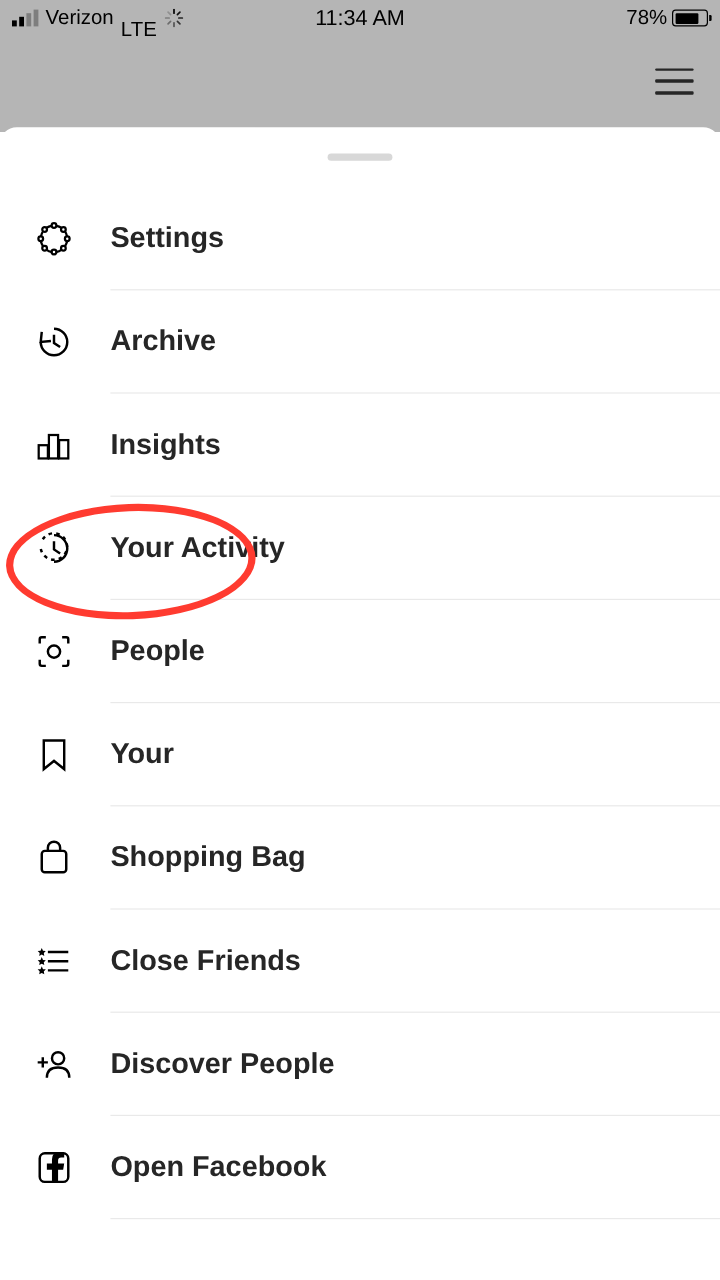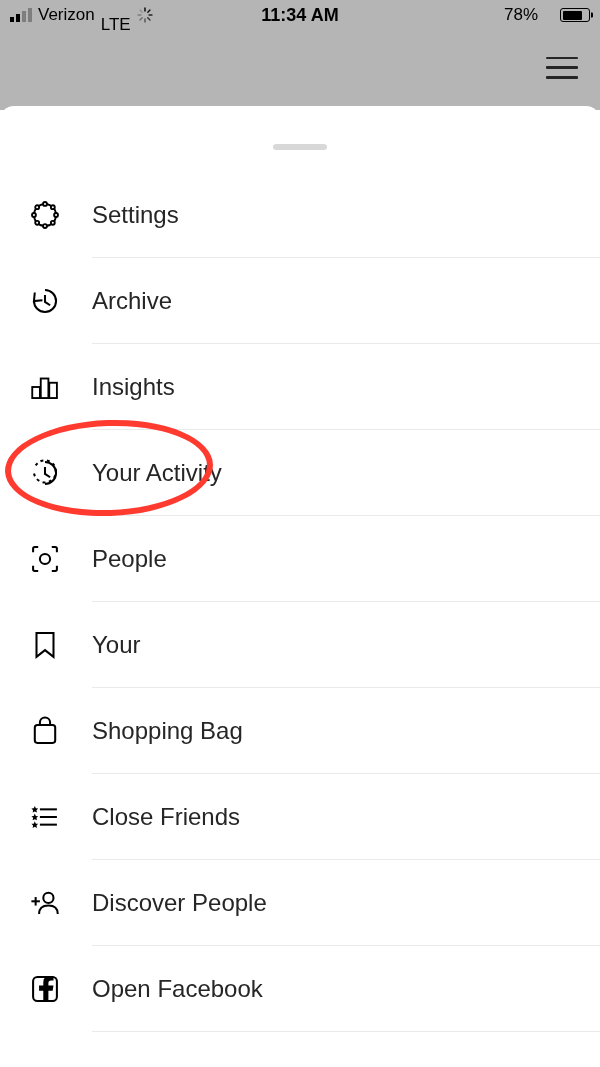--- a/index.html
+++ b/index.html
@@ -73,28 +73,28 @@
       height: 16px;
       position: relative;
     }
     
     .spinner svg { display: block; }
     
     .status-center {
       position: absolute;
       left: 50%;
       transform: translateX(-50%);
-      font-weight: 700;
+      font-weight: 400;
       font-size: 18px;
     }
     
     .status-right {
       display: flex;
       align-items: center;
-      gap: 22px;
+      gap: 4px;
     }
     
     .battery {
       width: 30px;
       height: 14px;
       border: 1.5px solid #000;
       border-radius: 3px;
       position: relative;
       display: flex;
       align-items: center;
@@ -172,21 +172,22 @@
     
     .sheet {
       position: absolute;
       top: 106px;
       left: 0;
       width: 100%;
       height: calc(100% - 106px);
       background: #fff;
       border-radius: 14px 14px 0 0;
       z-index: 10;
-      padding-top: 38px;
+      padding-top: 22px;
+      font-weight: bold;
     }
     
     .grabber {
       width: 54px;
       height: 6px;
       border-radius: 3px;
       background: #d8d8d8;
       margin: 0 auto 22px auto;
     }
     

